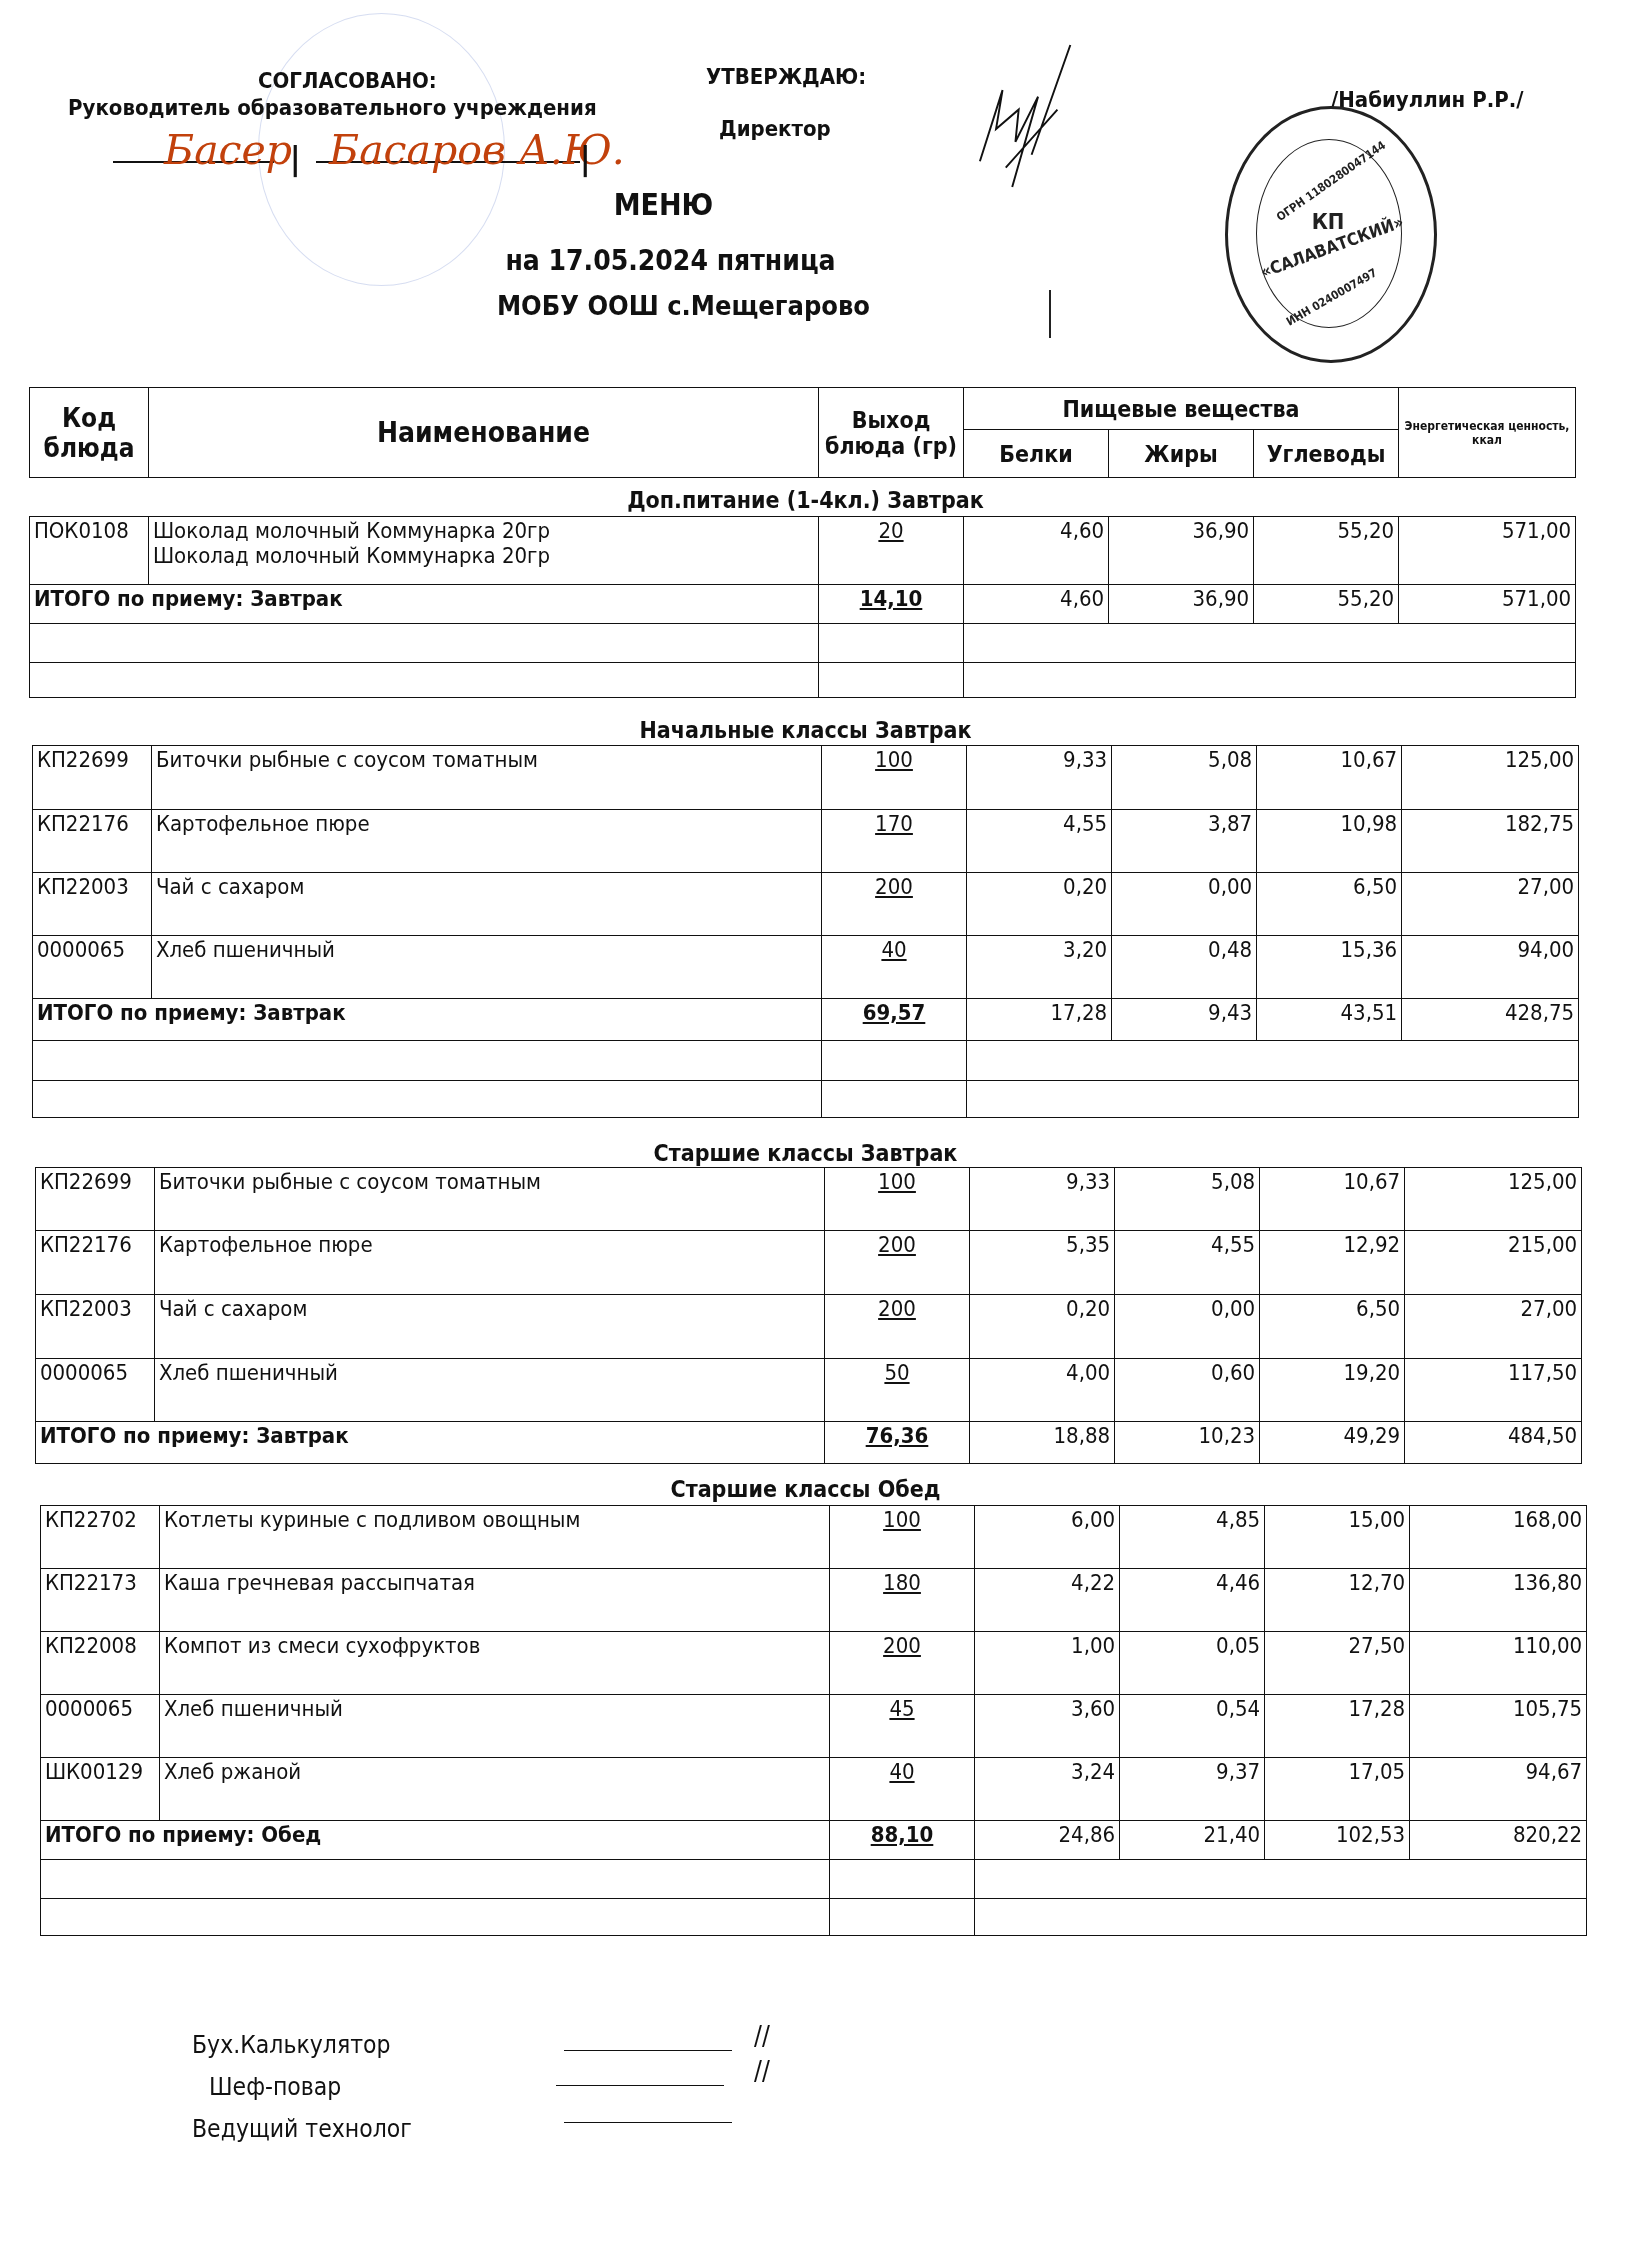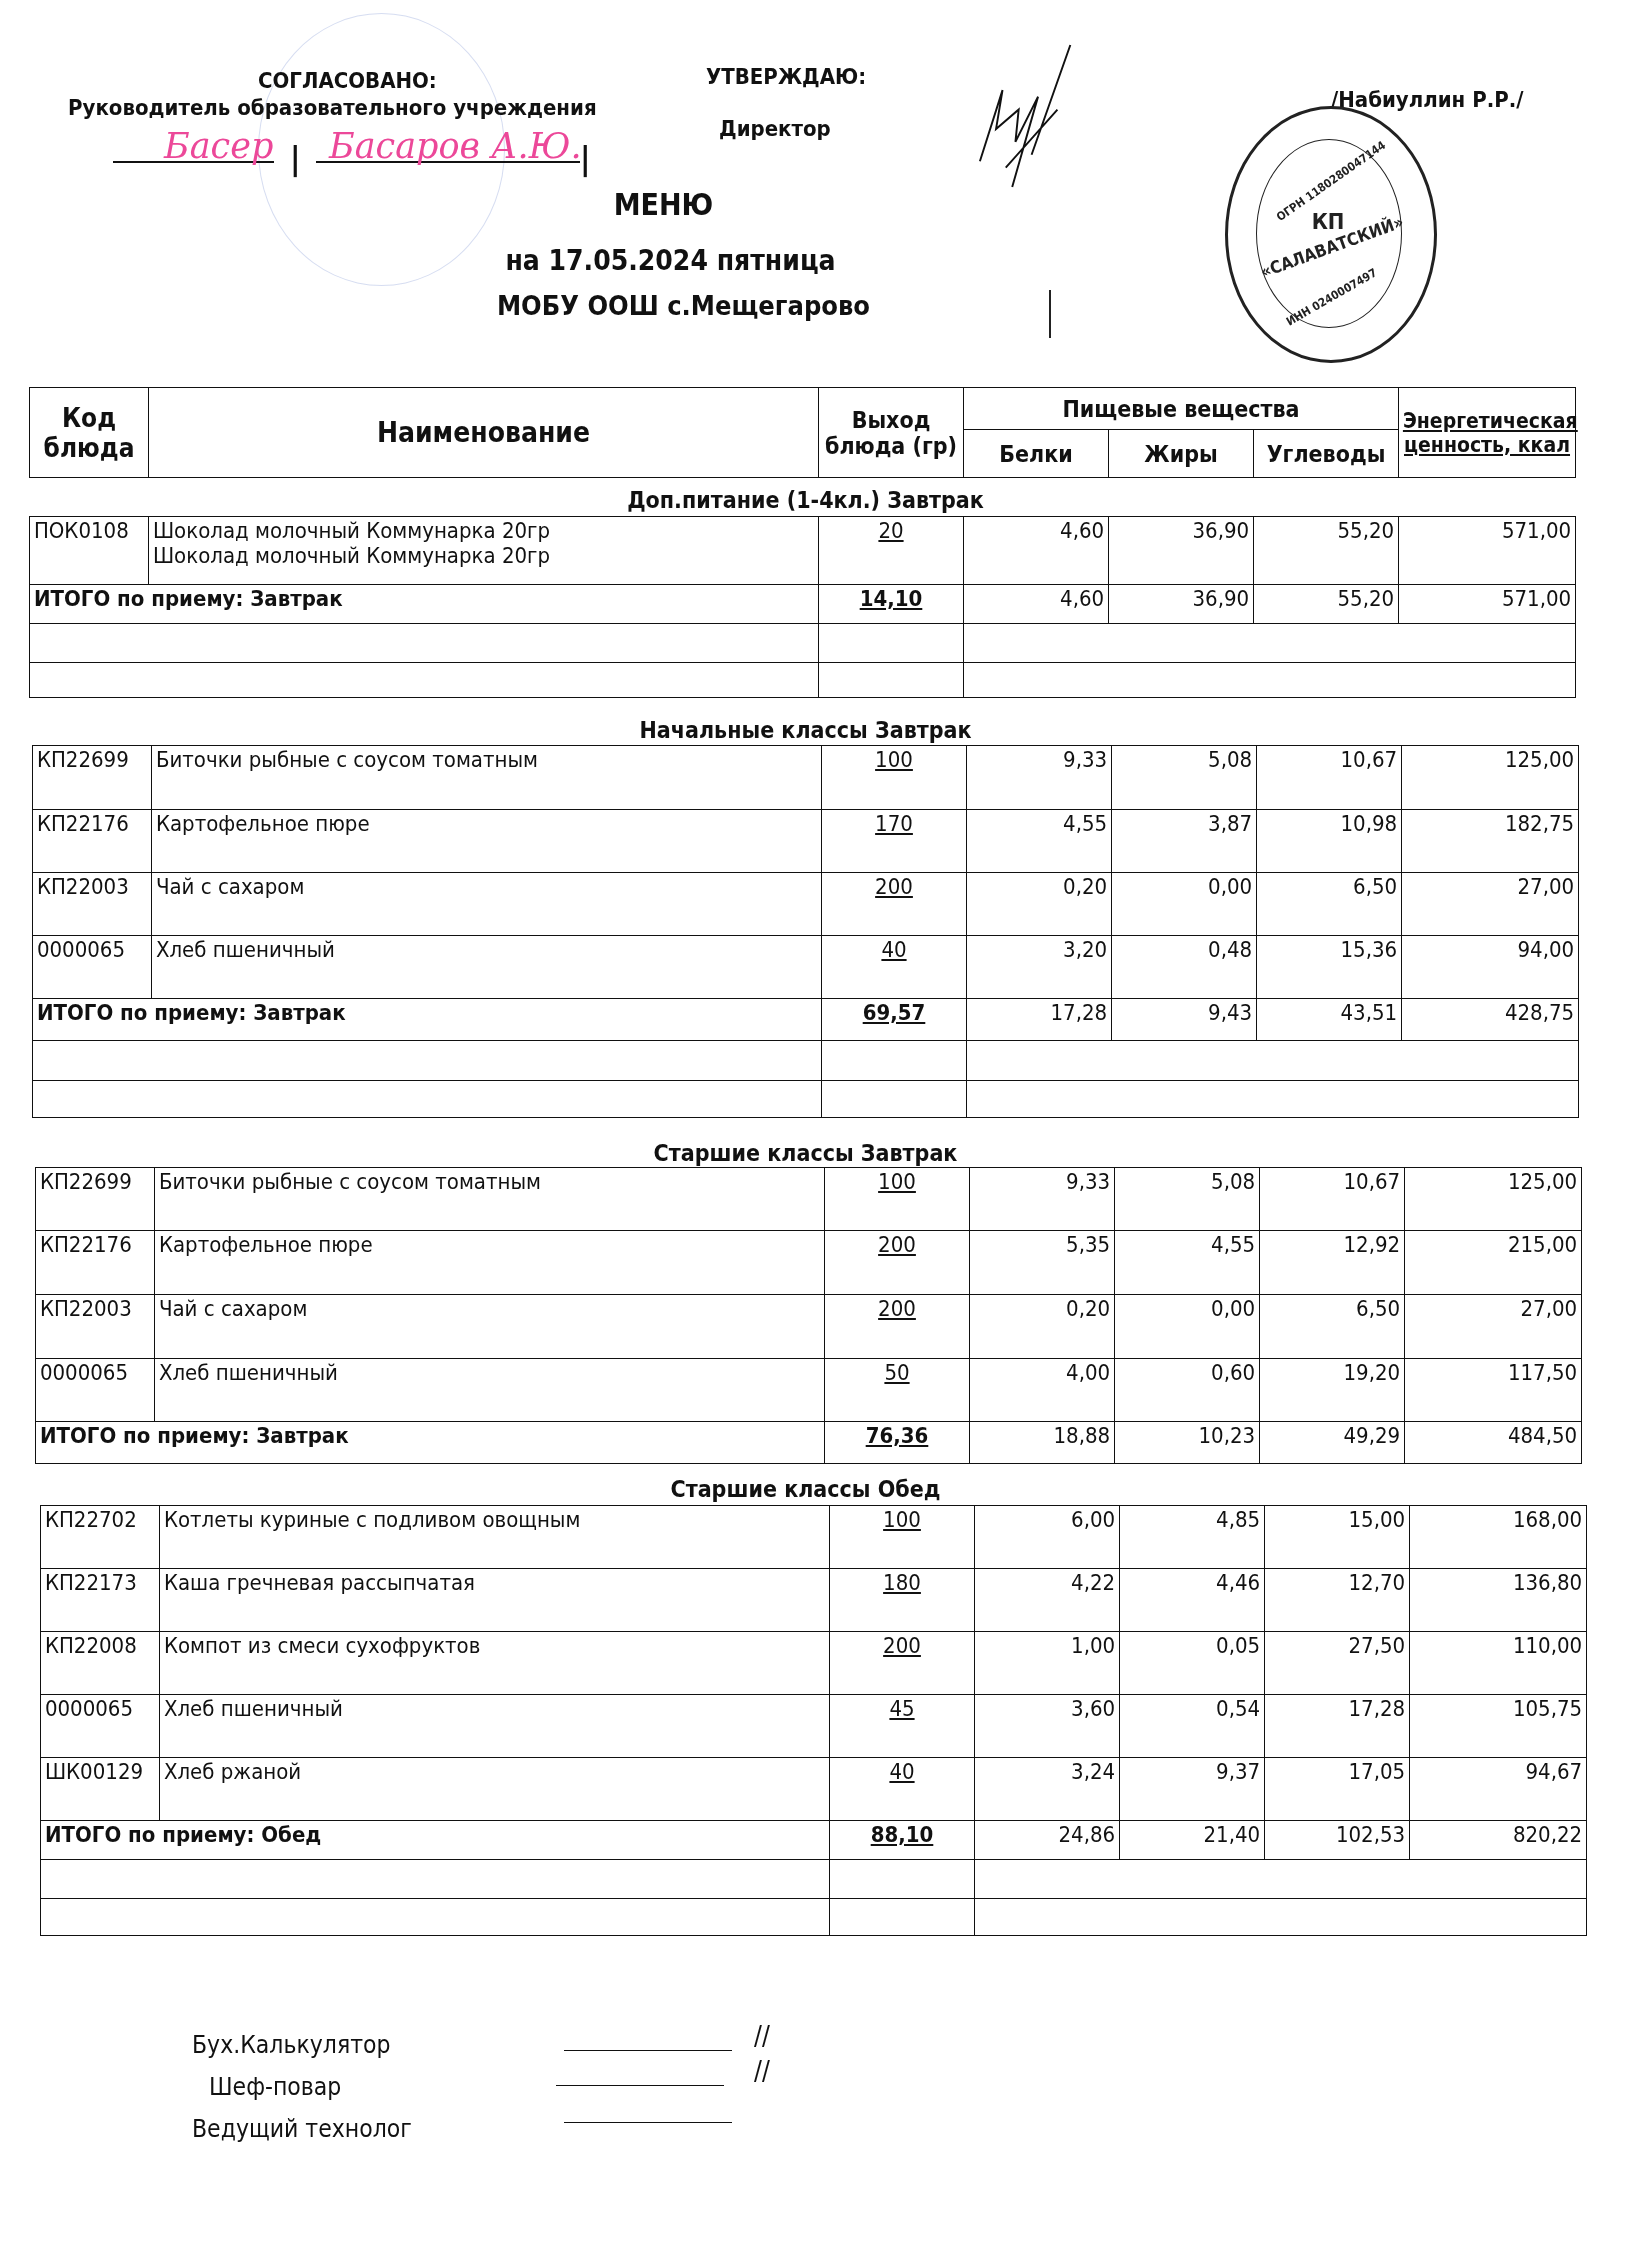--- a/index.html
+++ b/index.html
@@ -2,21 +2,21 @@
 <html style="font-size:10.3px"><head>
 <meta charset="utf-8">
 <style>
   html, body { margin:0; padding:0; background:#ffffff; }
   body { width:1644px; height:2261px; position:relative; overflow:hidden;
          font-family:"DejaVu Sans Condensed","DejaVu Sans","Liberation Sans",sans-serif; color:#111; }
   .abs { position:absolute; }
   .hdr-bold { font-weight:bold; font-size:22px; }
   .title { font-weight:bold; font-size:30px; text-align:center; }
   .sig-line { position:absolute; border-bottom:2.6px solid #111; }
-  .sig-hand { position:absolute; font-family:"DejaVu Serif",serif; font-style:italic; color:#ec4899; font-size:35px; }
+  .sig-hand { position:absolute; font-family:"DejaVu Serif",serif; font-style:italic; color:#c2410c; font-size:41px; }
   .stamp { position:absolute; border-radius:50%; border:3.2px solid #222; }
   .stamp-inner { position:absolute; border-radius:50%; border:1.9px solid #222; }
   .stamp-text { position:absolute; font-weight:bold; color:#222; text-align:center; }
   .faint-stamp { position:absolute; border-radius:50%; border:1.9px solid rgba(90,120,200,0.25); }
 
   table.menu { position:absolute; border-collapse:collapse; table-layout:fixed; font-size:22px; }
   table.menu td, table.menu th { border:1.9px solid #111; padding:1.3px 3.9px; vertical-align:top; }
   table.menu th { font-weight:bold; text-align:center; vertical-align:middle; }
   .num { text-align:right; }
   .ctr { text-align:center;text-decoration:underline; }
@@ -70,21 +70,21 @@
       <col style="width:145px">
       <col style="width:145px">
       <col style="width:177px">
   </colgroup>
   <tbody>
       <tr style="height:42px;">
     <th rowspan="2" style="font-size:26px;">Код блюда</th>
     <th rowspan="2" style="font-size:28px;">Наименование</th>
     <th rowspan="2" style="font-size:23px;">Выход блюда (гр)</th>
     <th colspan="3" style="font-size:23px;">Пищевые вещества</th>
-    <th rowspan="2" style="font-size:21px;text-decoration:underline;">Энергетическая ценность, ккал</th>
+    <th rowspan="2" style="font-size:12px;">Энергетическая ценность, ккал</th>
   </tr>
   <tr style="height:48px;">
     <th style="font-size:23px;">Белки</th>
     <th style="font-size:23px;">Жиры</th>
     <th style="font-size:23px;">Углеводы</th>
   </tr>
 </tbody>
   </table>
 
 <div class="section-title" style="left:451px; top:487px; width:709px;">Доп.питание (1-4кл.) Завтрак</div>

